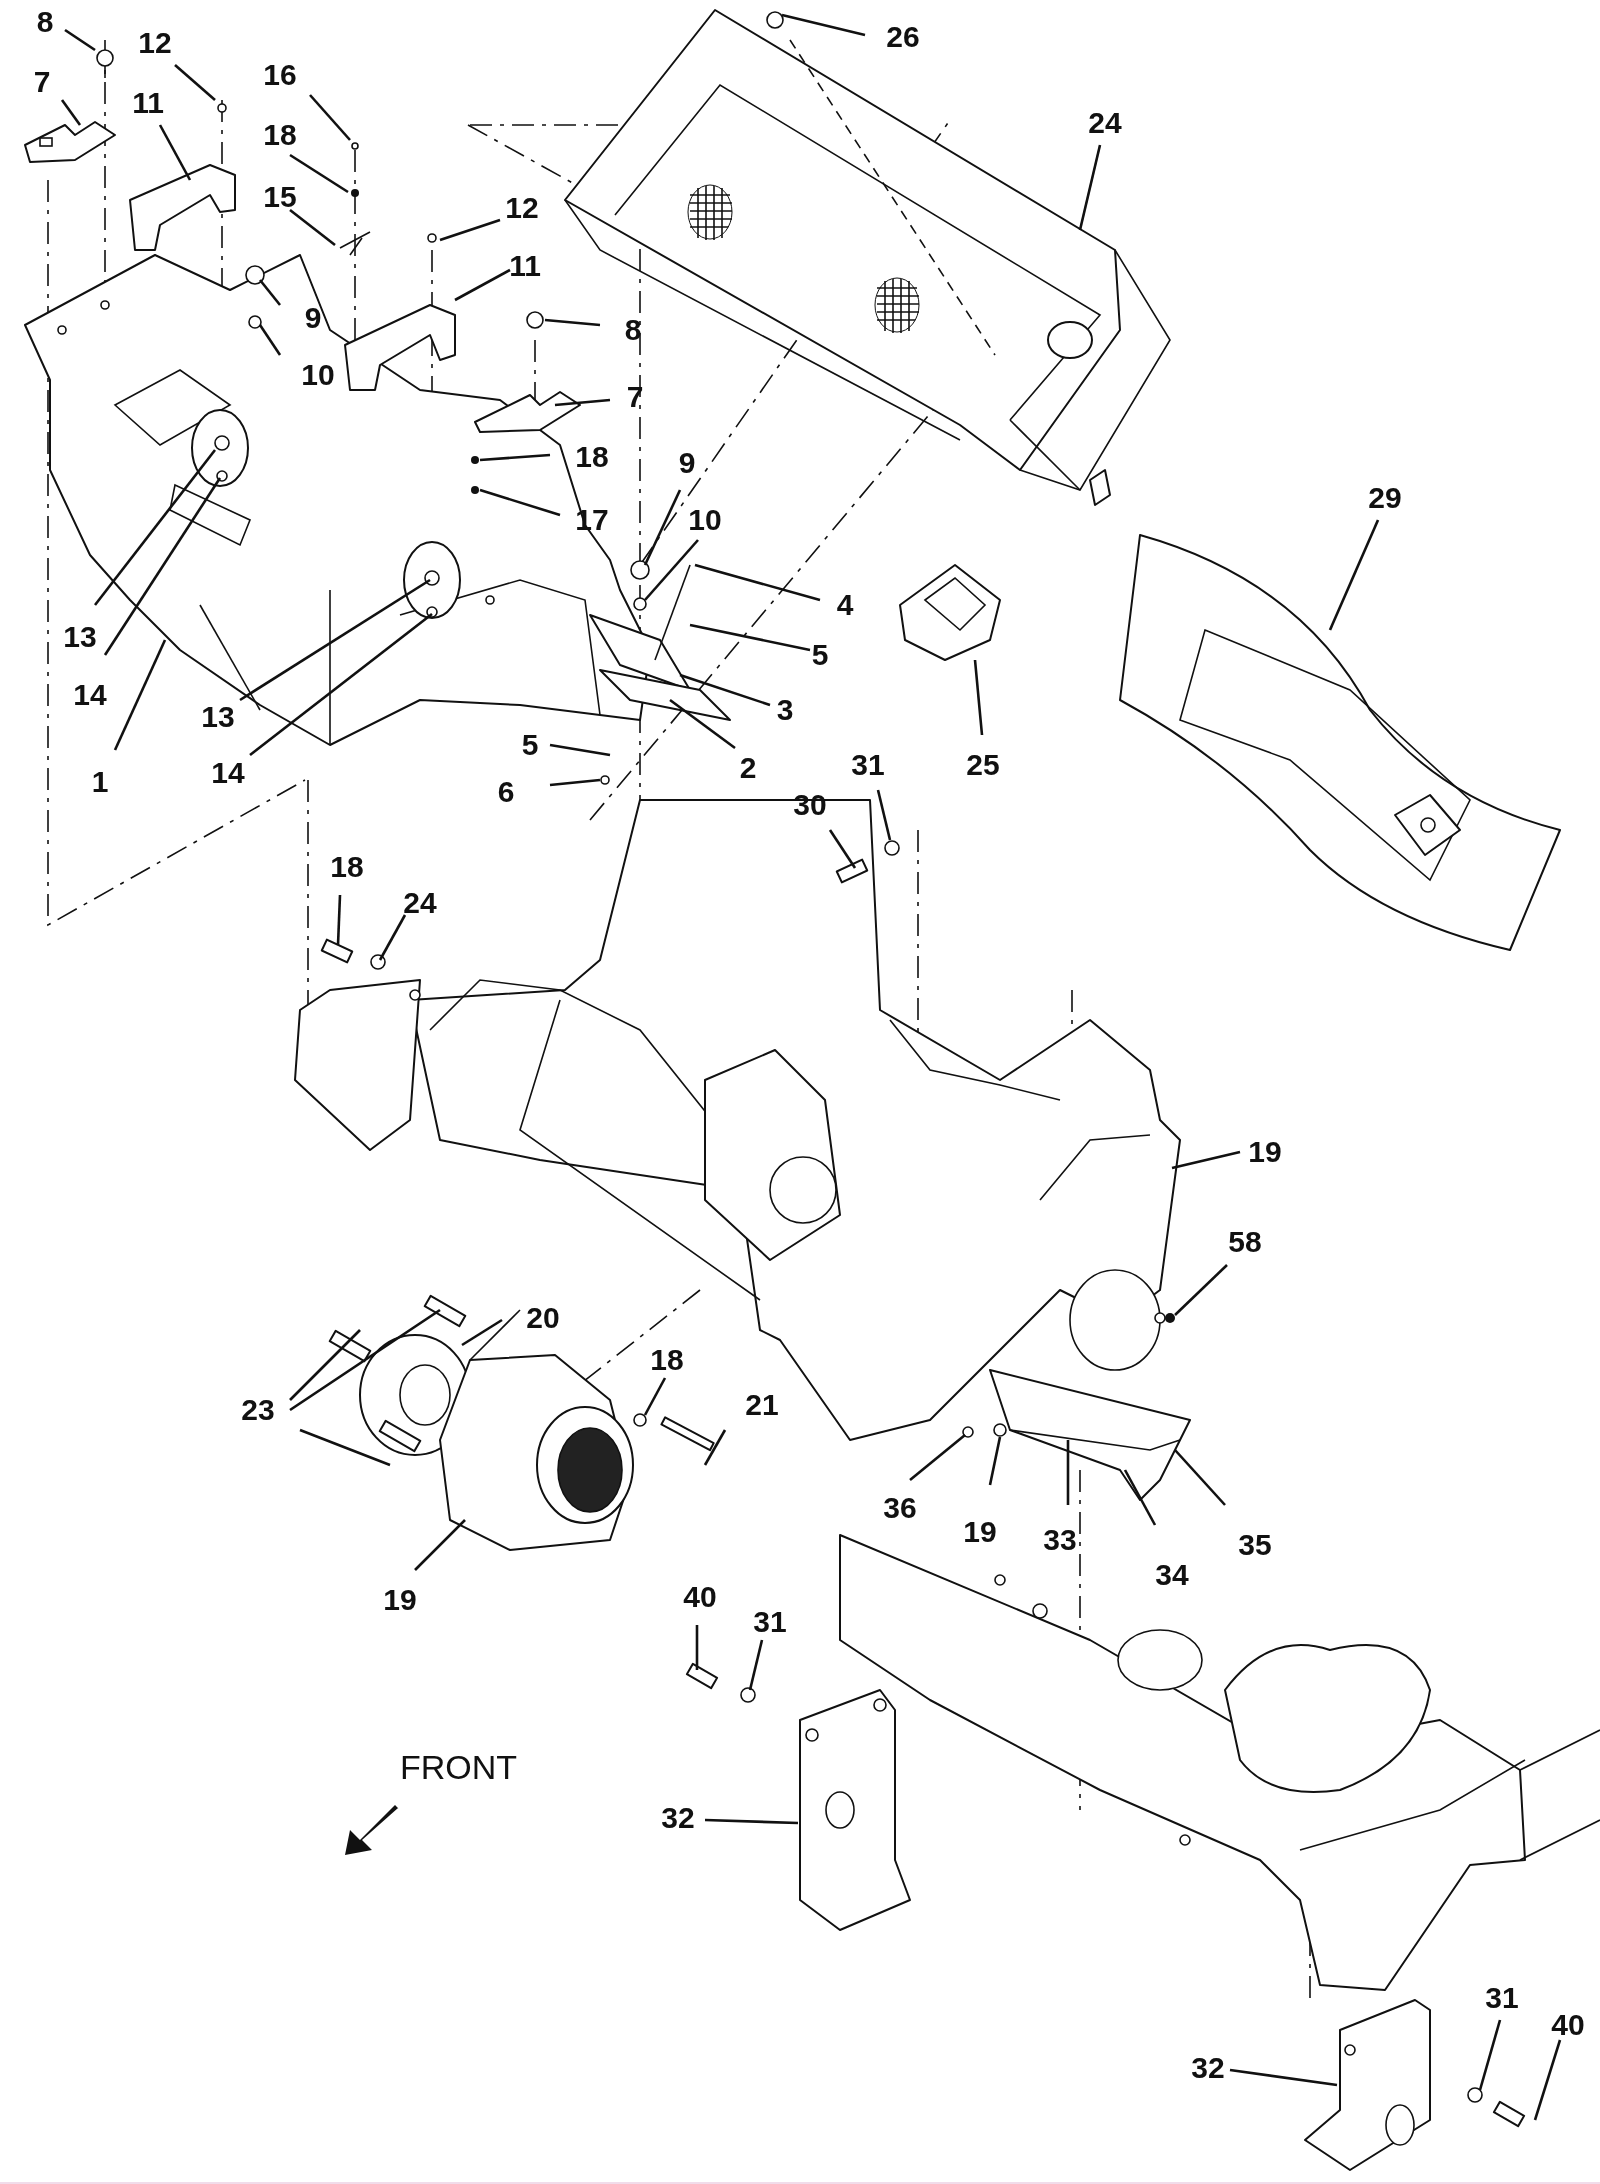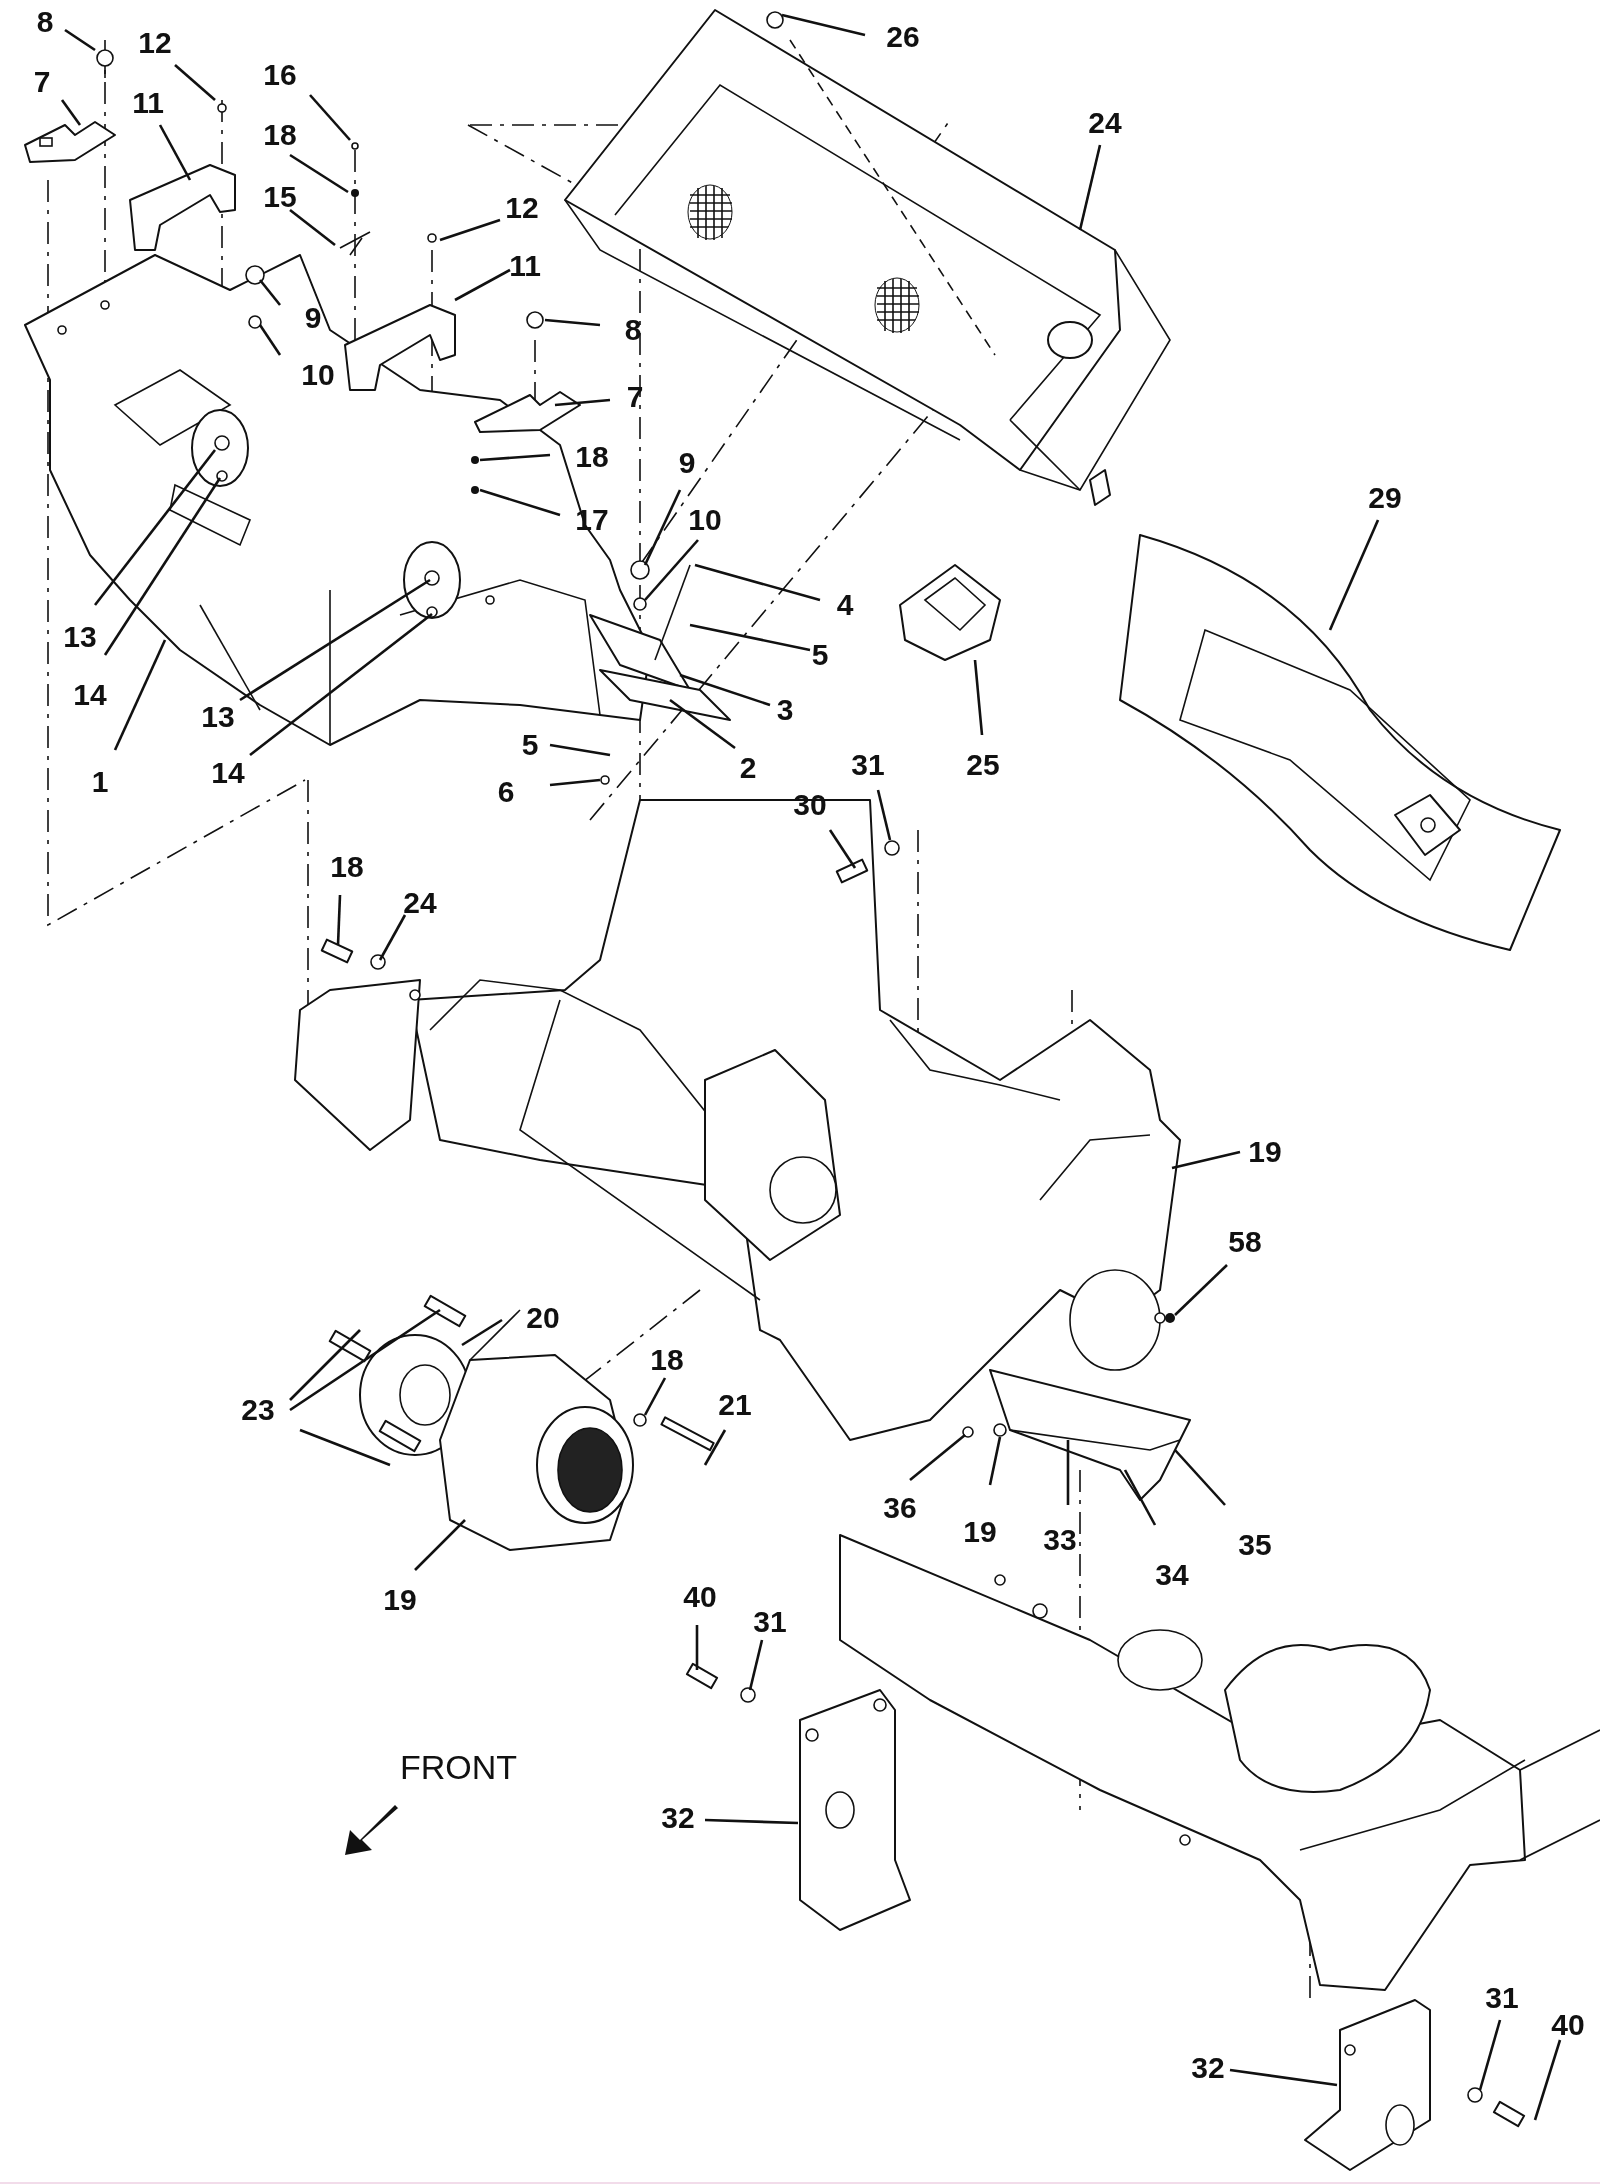--- a/index.html
+++ b/index.html
@@ -287,21 +287,21 @@
 <div class="callout" style="left:1385px;top:498px">29</div>
 <div class="callout" style="left:983px;top:765px">25</div>
 <div class="callout" style="left:868px;top:765px">31</div>
 <div class="callout" style="left:810px;top:805px">30</div>
 <div class="callout" style="left:347px;top:867px">18</div>
 <div class="callout" style="left:420px;top:903px">24</div>
 <div class="callout" style="left:1265px;top:1152px">19</div>
 <div class="callout" style="left:1245px;top:1242px">58</div>
 <div class="callout" style="left:543px;top:1318px">20</div>
 <div class="callout" style="left:667px;top:1360px">18</div>
-<div class="callout" style="left:735px;top:1405px">21</div>
+<div class="callout" style="left:762px;top:1405px">21</div>
 <div class="callout" style="left:258px;top:1410px">23</div>
 <div class="callout" style="left:400px;top:1600px">19</div>
 <div class="callout" style="left:900px;top:1508px">36</div>
 <div class="callout" style="left:980px;top:1532px">19</div>
 <div class="callout" style="left:1060px;top:1540px">33</div>
 <div class="callout" style="left:1172px;top:1575px">34</div>
 <div class="callout" style="left:1255px;top:1545px">35</div>
 <div class="callout" style="left:700px;top:1597px">40</div>
 <div class="callout" style="left:770px;top:1622px">31</div>
 <div class="callout" style="left:678px;top:1818px">32</div>

